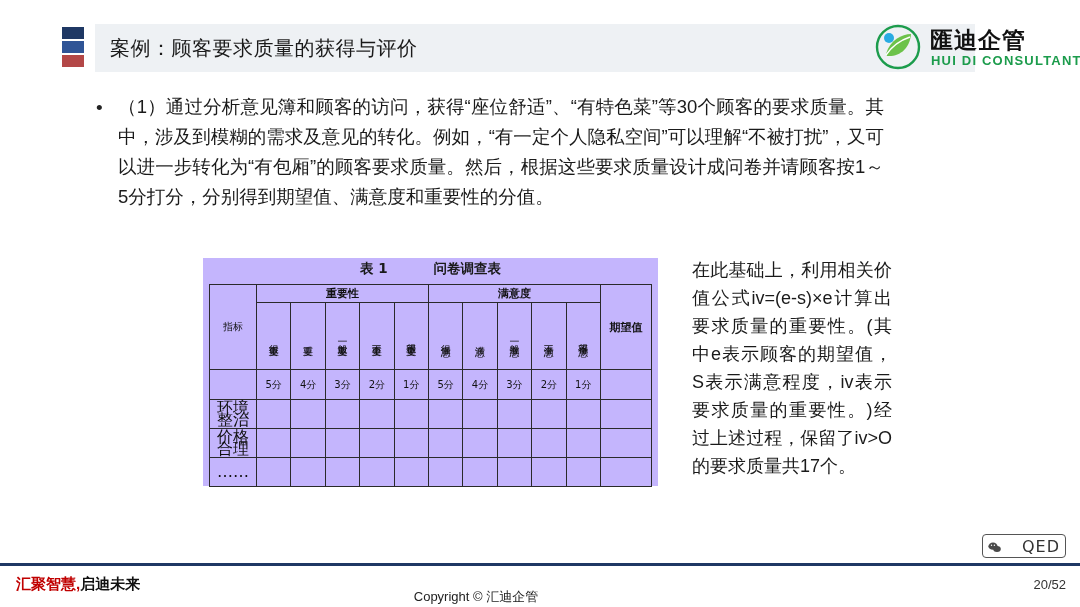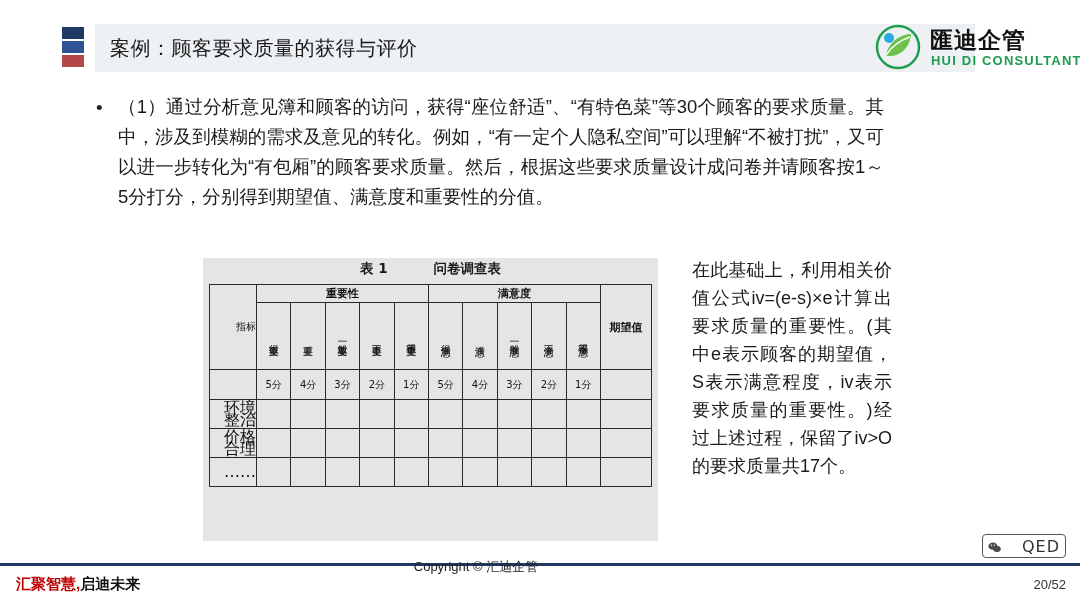--- a/index.html
+++ b/index.html
@@ -94,22 +94,22 @@
     line-height: 30px;
     color: #1a1a1a;
     text-align: justify;
     text-indent: 0;
   }
 
   
   .table-figure {
     position: absolute;
     left: 203px; top: 258px;
-    width: 455px; height: 283px;
-    background: #e5e5e5;
+    width: 455px; height: 228px;
+    background: #c4b5fd;
   }
   .fig-caption {
     position: absolute;
     left: 0; top: 2px;
     width: 455px;
     text-align: center;
     font-size: 13.5px;
     font-weight: bold;
     color: #1a1a1a;
     font-family: "DejaVu Sans", sans-serif;
@@ -144,21 +144,21 @@
     line-height: 11px;
     letter-spacing: 1px;
     font-size: 10px;
   }
   .fig-table .score { height: 29px; line-height: 12px; margin-left: 36px; }
   .fig-table .rowlabel {
     height: 28px;
     line-height: 12px;
     font-size: 16px;
   }
-  .fig-table .idx { width: 46px; text-align: right; }
+  .fig-table .idx { width: 46px; }
   .fig-table .exp { width: 50px; text-align: center; }
 
   
   .side-text {
     position: absolute;
     left: 692px; top: 256px;
     width: 200px;
     font-size: 18px;
     line-height: 28px;
     color: #1a1a1a;
@@ -176,21 +176,21 @@
     position: absolute;
     left: 16px; top: 575px;
     font-size: 15px;
     font-weight: bold;
     white-space: nowrap;
   }
   .footer-left .red { color: #c00000; }
   .footer-left .blk { color: #111; }
   .footer-center {
     position: absolute;
-    left: 0; top: 558px;
+    left: 0; top: 588px;
     width: 952px;
     text-align: center;
     font-size: 13px;
     color: #222;
   }
   .footer-page {
     position: absolute;
     right: 14px; top: 577px;
     font-size: 13px;
     color: #333;

